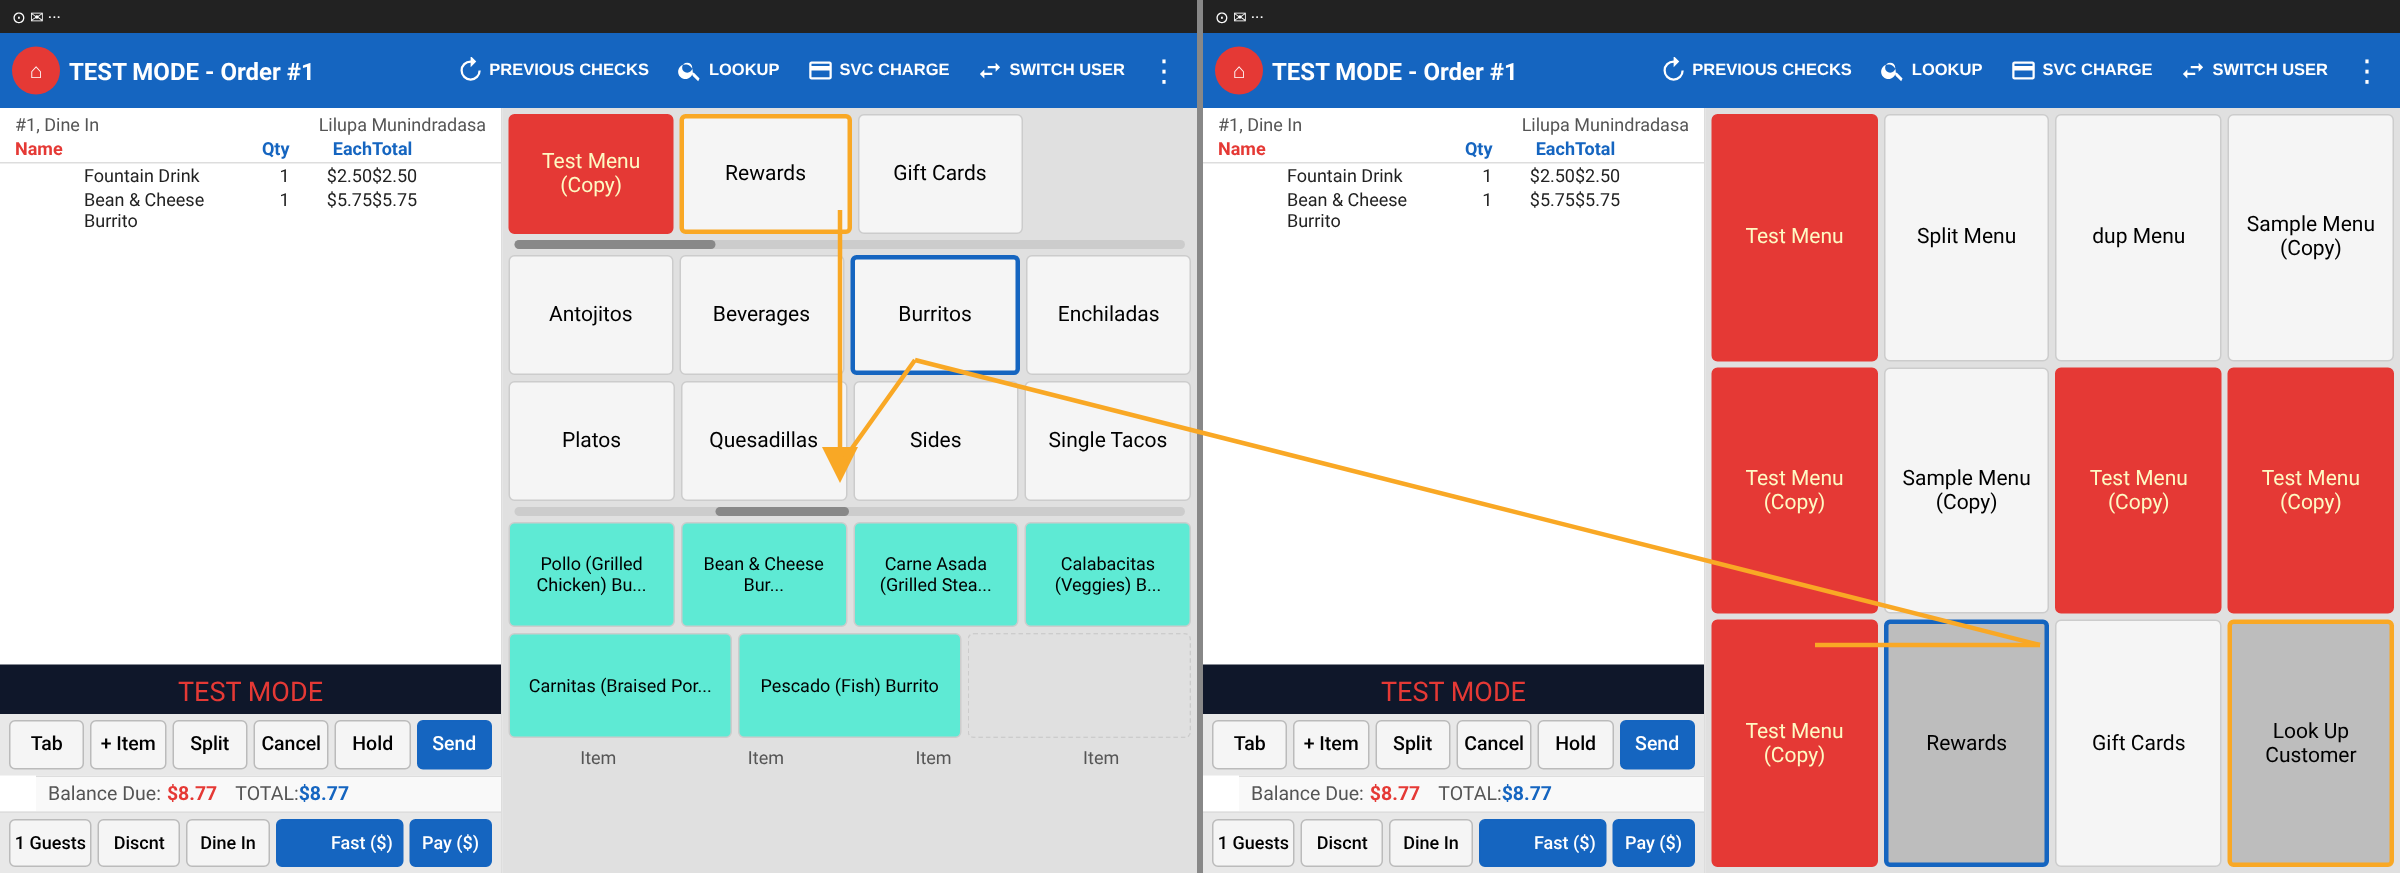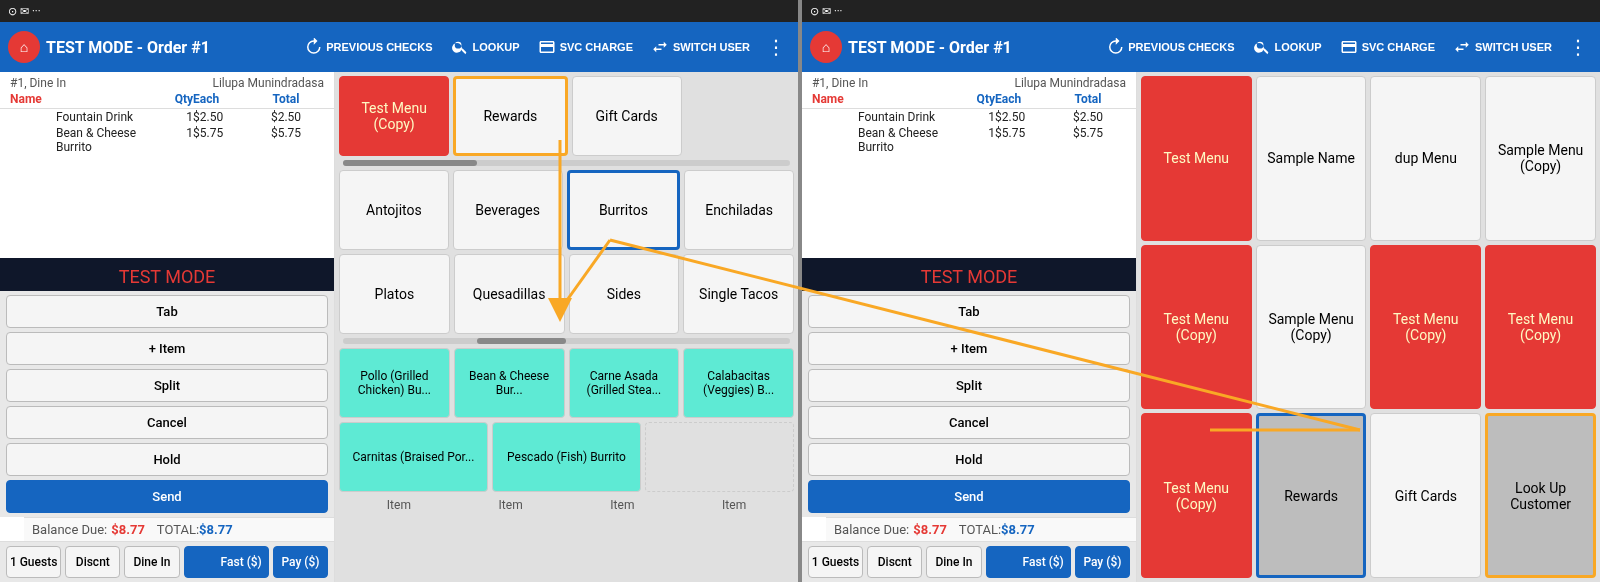--- a/index.html
+++ b/index.html
@@ -19,34 +19,34 @@
     .nav-btn { display: flex; align-items: center; gap: 4px; font-size: 11px; font-weight: 600; color: #fff; background: none; border: none; cursor: pointer; padding: 4px 6px; white-space: nowrap; }
     .nav-btn svg { width: 18px; height: 18px; fill: #fff; }
     .nav-more { font-size: 20px; cursor: pointer; color: #fff; padding: 0 4px; }
 
     
     .order-header { background: #fff; padding: 4px 10px 2px; border-bottom: 1px solid #ddd; }
     .order-meta { display: flex; justify-content: space-between; font-size: 12px; color: #555; margin-bottom: 2px; }
     .order-columns { display: flex; gap: 0; font-size: 12px; font-weight: bold; }
     .col-name { color: #e53935; flex: 1; }
     .col-qty { width: 40px; text-align: right; color: #1565c0; }
-    .col-each { width: 55px; text-align: left; color: #1565c0; }
-    .col-total { width: 76px; text-align: center; color: #1565c0; }
+    .col-each { width: 55px; text-align: right; color: #1565c0; }
+    .col-total { width: 76px; text-align: left; color: #1565c0; }
     .order-row { display: flex; font-size: 12px; padding: 1px 0; margin-left: 46px; }
     .order-row .col-name { color: #222; }
     .order-row .col-qty, .order-row .col-each, .order-row .col-total { color: #222; }
 
     
     .main-area { display: flex; flex: 1; overflow: hidden; }
 
     
     .order-panel { width: 335px; background: #fff; display: flex; flex-direction: column; border-right: 1px solid #ddd; }
     .order-items { flex: 1; padding: 0 10px; }
     .test-mode-banner { background: #0f172a; text-align: center; font-size: 18px; font-weight: normal; color: #e53935; padding: 8px 0 4px; }
-    .action-buttons { display: flex; gap: 4px; padding: 4px 6px; background: #e8e8e8; flex-direction: column; }
+    .action-buttons { display: flex; gap: 4px; padding: 4px 6px; background: #e8e8e8; }
     .action-btn { flex: 1; padding: 8px 2px; font-size: 13px; font-weight: 500; border: 1px solid #bbb; background: #f5f5f5; border-radius: 4px; cursor: pointer; text-align: center; }
     .action-btn.send { background: #1565c0; color: #fff; border-color: #1565c0; }
     .balance-bar { display: flex; align-items: center; padding: 4px 8px; background: #f9f9f9; border-top: 1px solid #ddd; font-size: 13px; margin-left: 24px; }
     .balance-label { color: #555; }
     .balance-amount { color: #e53935; font-weight: bold; margin: 0 4px; }
     .balance-total-label { color: #555; margin-left: 8px; }
     .balance-total-amount { color: #1565c0; font-weight: bold; flex: 1; }
     .bottom-buttons { display: flex; gap: 4px; padding: 4px 6px; background: #e8e8e8; border-top: 1px solid #ddd; }
     .bottom-btn { flex: 1; padding: 8px 2px; font-size: 12px; font-weight: 500; border: 1px solid #bbb; background: #f5f5f5; border-radius: 4px; cursor: pointer; text-align: center; }
     .bottom-btn.fast { background: #1565c0; color: #fff; border-color: #1565c0; padding-left: 32px; }
@@ -349,21 +349,21 @@
           <div class="bottom-btn pay">Pay ($)</div>
         </div>
       </div>
 
       <div class="menu-panel" style="display:grid; grid-template-columns: repeat(4,1fr); grid-template-rows: repeat(3,1fr); gap:4px; padding:4px;">
 
         <div class="menu-cell red">
           <span>Test Menu</span>
         </div>
         <div class="menu-cell">
-          <span>Sample Name</span>
+          <span>Split Menu</span>
         </div>
         <div class="menu-cell">
           <span>dup Menu</span>
         </div>
         <div class="menu-cell">
           <span>Sample Menu (Copy)</span>
         </div>
 
         <div class="menu-cell red">
           <span>Test Menu (Copy)</span>

